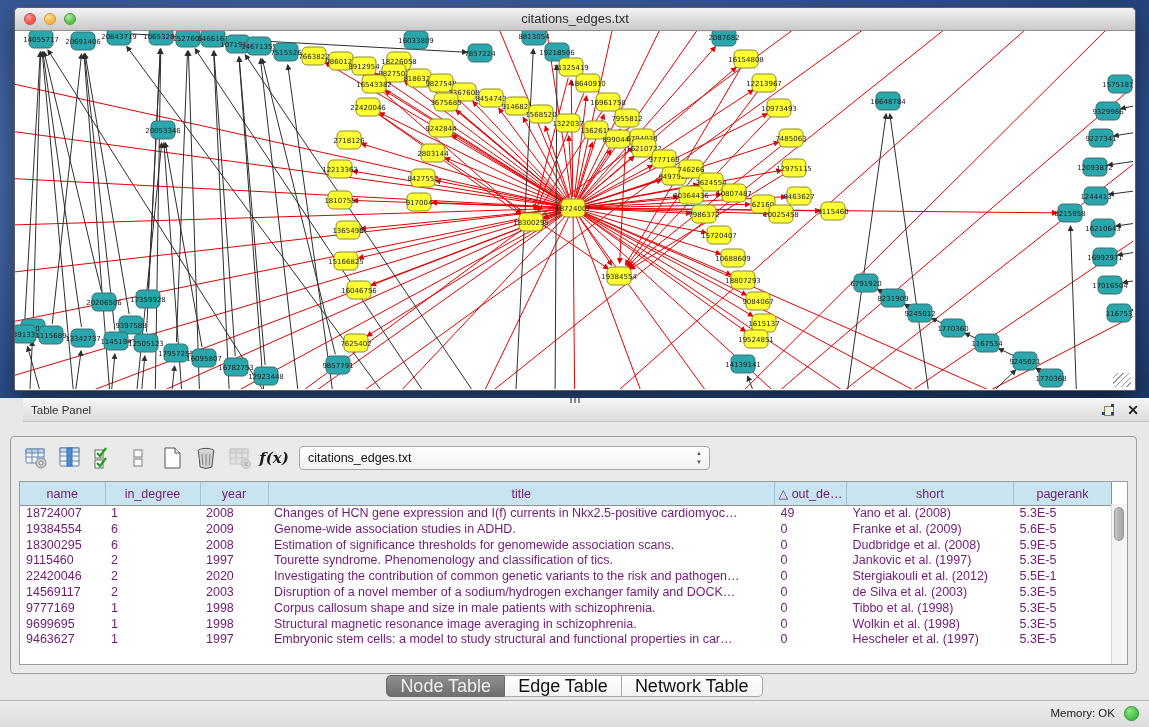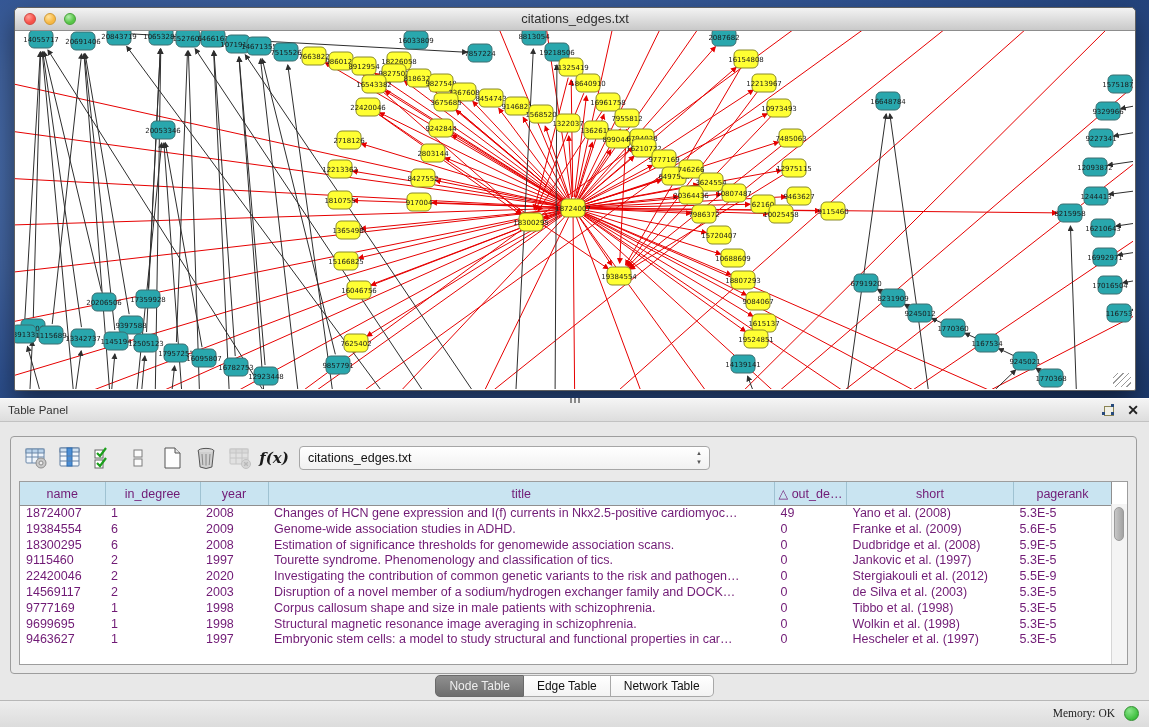--- a/index.html
+++ b/index.html
@@ -25,21 +25,21 @@
   .canvas{position:relative;width:1118px;height:358px;background:#fff;overflow:hidden;text-decoration:underline;}
   .canvas svg{position:absolute;left:0;top:0;}
   .edge{fill:none;stroke-width:1;}
   .node-label{font-family:"DejaVu Sans",sans-serif;font-size:7px;fill:#1a1a1a;text-anchor:middle;}
   .resize-grip{position:absolute;right:2px;bottom:2px;width:18px;height:14px;
     background:repeating-linear-gradient(135deg,transparent 0 3px,#9a9a9a 3px 4px);}
 
   
   .table-panel{position:absolute;left:0;top:398px;width:1149px;height:329px;background:#e8e8e8;}
   .panel-header{height:22px;background:linear-gradient(#f4f4f4,#dddddd);
-    border-top:1px solid #fbfbfb;border-bottom:1px solid #c2c2c2;position:relative;}
+    border-top:1px solid #fbfbfb;border-bottom:1px solid #c2c2c2;position:relative;margin-left:23px;}
   .panel-header .label{font-size:11.5px;color:#333;line-height:22px;padding-left:8px;}
   .panel-header-icons{position:absolute;right:10px;top:0;height:22px;display:flex;align-items:center;gap:12px;}
   .float-icon{width:13px;height:13px;position:relative;}
   .float-icon .sq1{position:absolute;left:2px;top:2px;width:8px;height:8px;border:1px solid #8a8353;background:#efefe6;}
   .float-icon .dot{position:absolute;width:3px;height:3px;background:#274a7c;}
   .close-icon{font-size:14px;font-weight:bold;color:#222;line-height:14px;cursor:default;}
 
   .inner-panel{position:absolute;left:10px;top:38px;width:1127px;height:238px;
     border:1px solid #9d9d9d;border-radius:4px;background:#eaeaea;box-sizing:border-box;}
   .toolbar{height:42px;display:flex;align-items:center;padding:0 12px;gap:8px;}
@@ -58,28 +58,28 @@
   thead th{height:21px;background:#c9e4f1;border-right:1px solid #9fc2d2;border-bottom:1px solid #8f8f8f;
     font-weight:normal;font-size:12.5px;overflow:hidden;white-space:nowrap;}
   thead th:last-child{border-right:1px solid #8f8f8f;}
   tbody td{height:15.8px;line-height:15.8px;padding:0 4px 0 6px;white-space:nowrap;
     overflow:hidden;text-overflow:clip;}
   .vscroll{position:absolute;right:0;top:22px;bottom:0;width:15px;background:#f4f4f4;border-left:1px solid #d6d6d6;}
   .vscroll .thumb{position:absolute;left:2px;top:3px;width:10px;height:34px;border-radius:5px;
     background:linear-gradient(90deg,#c7c7c7,#a2a2a2);border:1px solid #9a9a9a;box-sizing:border-box;}
 
   .tabs{position:absolute;left:0;top:277px;width:100%;text-align:center;}
-  .tab{display:inline-block;height:20px;line-height:20px;padding:0 13px;font-size:12px;
+  .tab{display:inline-block;height:20px;line-height:20px;padding:0 13px;font-size:18px;
     background:linear-gradient(#ffffff,#f3f3f3);border:1px solid #a8a8a8;border-left:none;color:#111;}
   .tab:first-child{border-left:1px solid #a8a8a8;border-radius:5px 0 0 5px;}
   .tab:last-child{border-radius:0 5px 5px 0;}
   .tab.active{background:linear-gradient(#8f8f8f,#6e6e6e);color:#efefef;border-color:#6a6a6a;}
 
   .statusbar{position:absolute;left:0;bottom:0;width:100%;height:26px;
-    background:linear-gradient(#ededed,#dcdcdc);border-top:1px solid #b7b7b7;font-family:Liberation Serif, serif;}
+    background:linear-gradient(#ededed,#dcdcdc);border-top:1px solid #b7b7b7;}
   .memory{position:absolute;right:34px;top:6px;font-size:11.5px;color:#222;}
   .memdot{position:absolute;right:10px;top:5px;width:15px;height:15px;border-radius:50%;
     background:radial-gradient(circle at 35% 30%,#8ae58a,#3fbf3f 70%);border:1px solid #2f8f2f;box-sizing:border-box;}
   .splitter-grip{position:absolute;left:570px;top:0px;width:12px;height:5px;
     background:repeating-linear-gradient(90deg,#8a8a8a 0 2px,transparent 2px 4px);}
 </style>
 </head>
 <body>
 
 <div class="desktop">
@@ -842,21 +842,21 @@
               <td>Jankovic et al. (1997)</td>
               <td>5.3E-5</td>
             </tr>
             <tr>
               <td>22420046</td>
               <td>2</td>
               <td>2020</td>
               <td>Investigating the contribution of common genetic variants to the risk and pathogen…</td>
               <td>0</td>
               <td>Stergiakouli et al. (2012)</td>
-              <td>5.5E-9</td>
+              <td>5.5E-1</td>
             </tr>
             <tr>
               <td>14569117</td>
               <td>2</td>
               <td>2003</td>
               <td>Disruption of a novel member of a sodium/hydrogen exchanger family and DOCK…</td>
               <td>0</td>
               <td>de Silva et al. (2003)</td>
               <td>5.3E-5</td>
             </tr>

